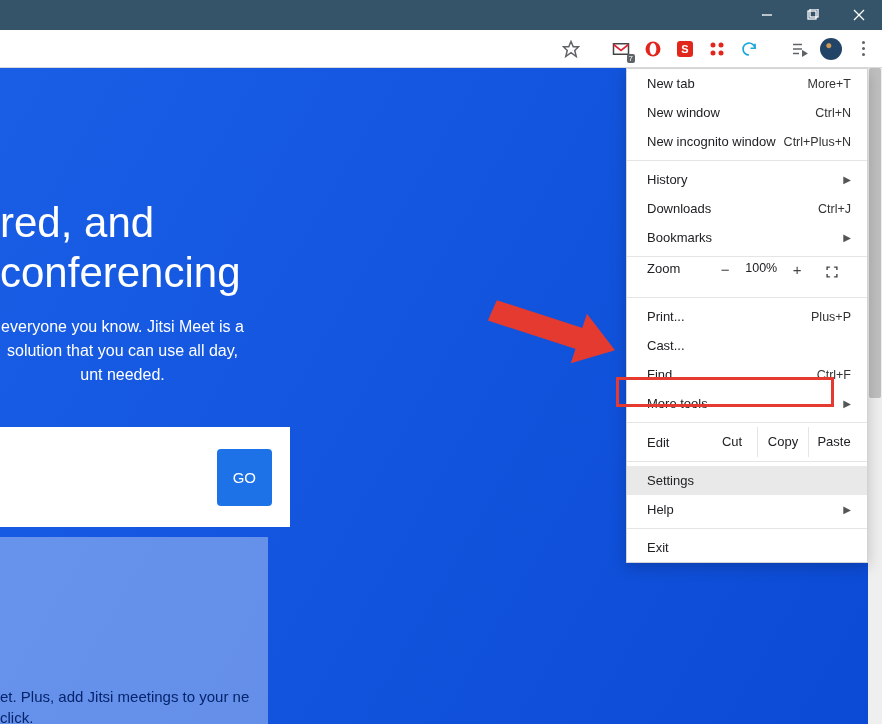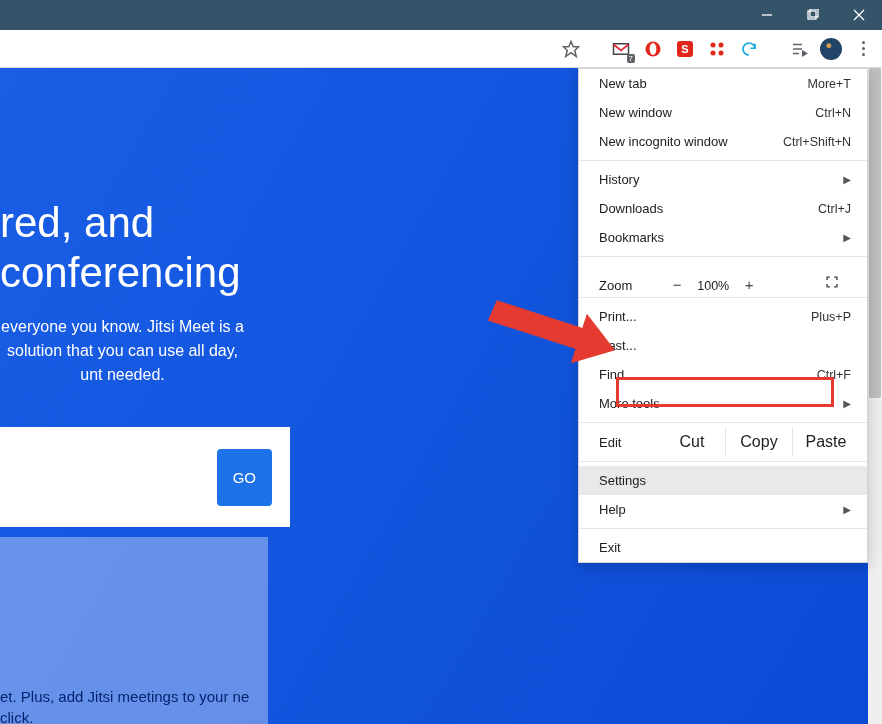--- a/index.html
+++ b/index.html
@@ -126,21 +126,21 @@
   }
   .scrollbar .thumb {
     position:absolute; left:1px; right:1px; top:0; height:330px;
     background:#bfbfbf; border-radius:2px;
   }
 
   
   .menu {
     position:absolute;
     top:0; right:14px;
-    width:290px;
+    width:242px;
     background:#fff;
     border:1px solid #d3d3d3;
     box-shadow: 0 4px 14px rgba(0,0,0,0.2);
     font-size:13px;
     color:#202124;
   }
   .menu .row {
     height:29px;
     display:flex;
     align-items:center;
@@ -151,35 +151,35 @@
   .menu .row.editrow {
     padding:0 8px 0 20px;
     height:30px;
   }
   .menu .row .sc { color:#333; font-size:12.5px; }
   .menu hr { border:none; border-top:1px solid #e5e5e5; margin:4px 0; }
   .submenu-arrow {
     font-size:10px; color:#555;
   }
   .zoom-row {
-    display:flex; align-items:flex-end; height:32px;
+    display:flex; align-items:flex-start; height:32px;
     padding:0 24px 0 20px;
     gap:0;
   }
   .zoom-row .zlbl { flex:0 0 auto; margin-right:30px;}
   .zoom-row .zbtn {
     width:30px; text-align:center; font-size:15px; color:#444;
   }
   .zoom-row .zval { width:42px; text-align:center; font-size:12.5px;}
   .zoom-row .full {
     margin-left:auto; width:22px; height:22px; display:flex;
     align-items:center; justify-content:center;
   }
   .editrow .eb {
-    flex:1; text-align:center; font-size:16px;
+    flex:1; text-align:center; font-size:13px;
     border-left:1px solid #e5e5e5;
     height:100%; line-height:30px;
   }
   .editrow .eb.first { border-left:none; }
   .editrow .elbl { width:60px; }
   .highlight-box {
     position:absolute;
     border:3px solid #e53a2f;
     pointer-events:none;
   }
@@ -311,21 +311,21 @@
     <div class="row">
       <span>New tab</span>
       <span class="sc">More+T</span>
     </div>
     <div class="row">
       <span>New window</span>
       <span class="sc">Ctrl+N</span>
     </div>
     <div class="row">
       <span>New incognito window</span>
-      <span class="sc">Ctrl+Shift+N</span>
+      <span class="sc">Ctrl+Plus+N</span>
     </div>
     <hr>
     <div class="row">
       <span>History</span>
       <span class="submenu-arrow">▶</span>
     </div>
     <div class="row">
       <span>Downloads</span>
       <span class="sc">Ctrl+J</span>
     </div>

